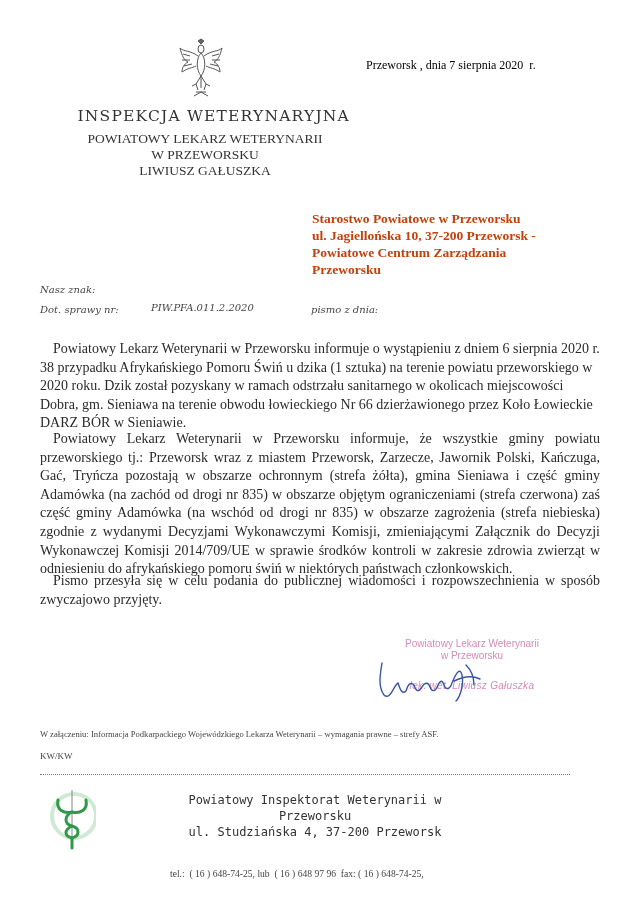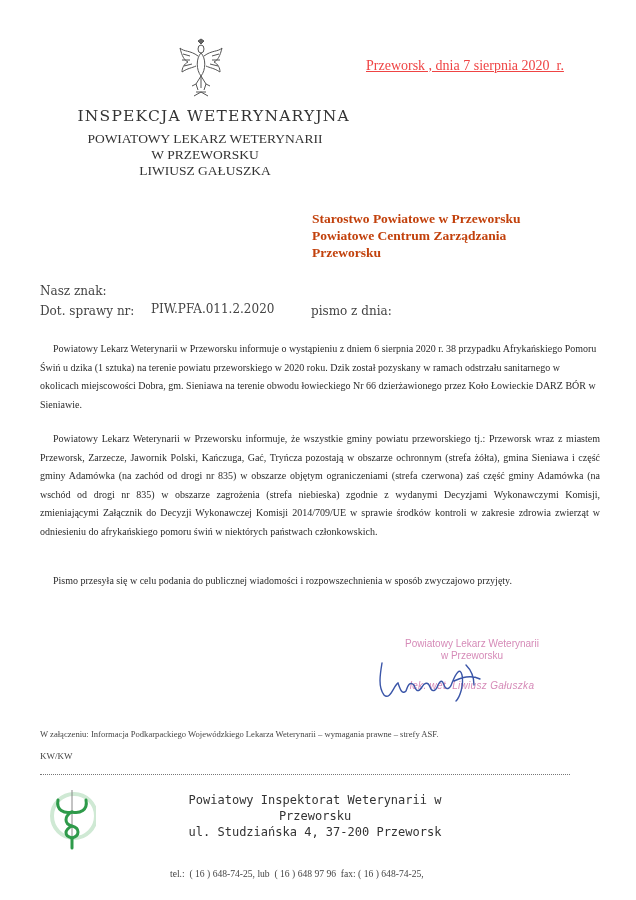--- a/index.html
+++ b/index.html
@@ -1,28 +1,28 @@
 <!DOCTYPE html>
 <html><head>
   <meta charset="utf-8">
   <style>
     html, body { margin: 0; padding: 0; background: #ffffff; }
     body { width: 636px; height: 900px; position: relative; overflow: hidden; color: #222; font-family: "Liberation Serif", serif; }
     .abs { position: absolute; }
     .eagle { left: 176px; top: 38px; width: 50px; height: 60px; }
-    .place-date { left: 366px; top: 58px; font-size: 14px; color: #ef4444; white-space: pre; text-decoration: underline; }
+    .place-date { left: 366px; top: 58px; font-size: 12px; color: #000000; white-space: pre; }
     .institution { left: 60px; top: 107px; width: 290px; text-align: right; font-family: "DejaVu Serif", serif; font-weight: normal; font-size: 15.5px; letter-spacing: 1.2px; color: #333; }
     .office { left: 80px; top: 131px; width: 250px; text-align: center; font-size: 13.5px; line-height: 16px; color: #333; }
     .addressee { left: 312px; top: 210px; font-weight: bold; font-size: 13.5px; line-height: 17px; color: #c2410c; }
-    .ref { font-family: "DejaVu Serif", serif; font-size: 12px; color: #444; }
+    .ref { font-family: "DejaVu Serif", serif; font-size: 10px; color: #444; font-style: italic; }
     .ref-label1 { left: 40px; top: 284px; }
     .ref-value1 { left: 151px; top: 302px; }
     .ref-label2 { left: 40px; top: 304px; }
     .ref-label3 { left: 311px; top: 304px; }
-    .para { left: 40px; width: 560px; font-size: 10px; line-height: 18.6px; color: #2a2a2a; }
+    .para { left: 40px; width: 560px; font-size: 14px; line-height: 18.6px; color: #2a2a2a; }
     .para p { margin: 0; text-indent: 13px; }
     .p1 { top: 340px; }
     .p2 { top: 430px; text-align: justify; }
     .p3 { top: 572px; text-align: justify; }
     .stamp { left: 382px; top: 638px; width: 180px; font-family: "Liberation Sans", sans-serif; color: #d68bb8; font-size: 10px; line-height: 12px; text-align: center; }
     .stamp .s3 { font-style: italic; margin-top: 18px; letter-spacing: 0.3px; }
     .signature { left: 370px; top: 655px; width: 130px; height: 50px; }
     .attachment { left: 40px; top: 729px; font-size: 8.6px; color: #444; }
     .initials { left: 40px; top: 751px; font-size: 9px; color: #444; }
     .divider { left: 40px; top: 774px; width: 530px; height: 0; border-top: 1px dotted #777; }
@@ -50,20 +50,21 @@
 <div class="abs place-date">Przeworsk , dnia 7 sierpnia 2020  r.</div>
 <div class="abs institution">INSPEKCJA WETERYNARYJNA</div>
 <div class="abs office">
   <div>POWIATOWY LEKARZ WETERYNARII</div>
   <div>W PRZEWORSKU</div>
   <div>LIWIUSZ GAŁUSZKA</div>
 </div>
 
 <div class="abs addressee">
   <div>Starostwo Powiatowe w Przeworsku</div>
+  <div>ul. Jagiellońska 10, 37-200 Przeworsk  -</div>
   <div>Powiatowe Centrum Zarządzania</div>
   <div>Przeworsku</div>
 </div>
 
 <div class="abs ref ref-label1">Nasz znak:</div>
 <div class="abs ref ref-value1">PIW.PFA.011.2.2020</div>
 <div class="abs ref ref-label2">Dot. sprawy nr:</div>
 <div class="abs ref ref-label3">pismo z dnia:</div>
 
 <div class="abs para p1">

